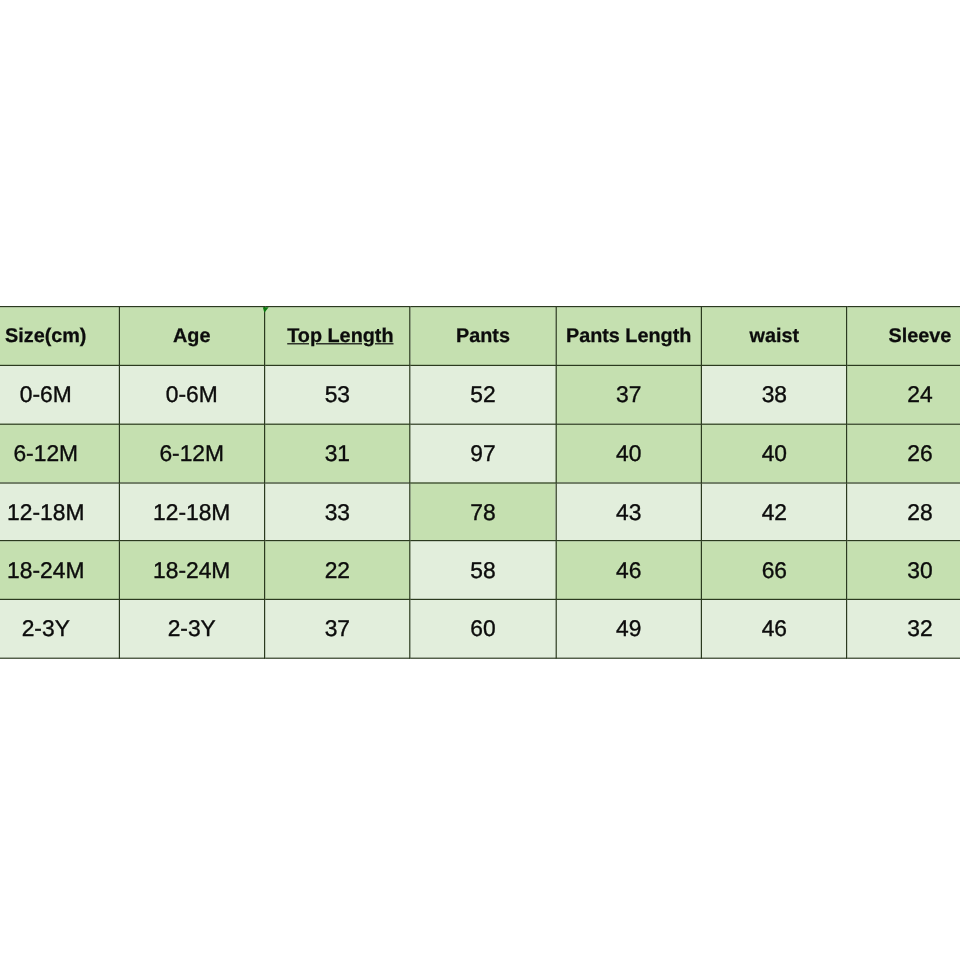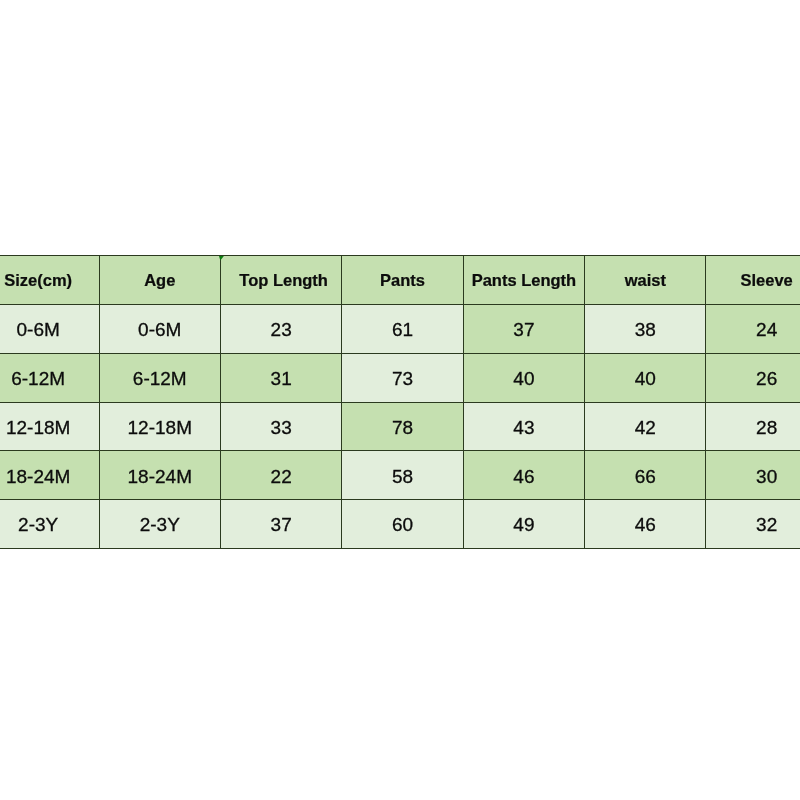--- a/index.html
+++ b/index.html
@@ -59,21 +59,21 @@
     background: #c5e0b0;
   }
   table.size-chart tbody td {
     height: 48.75px;
     font-size: 19px;
     font-weight: normal;
     padding-top: 3px;
     -webkit-text-stroke: 0.3px #0c0c0c;
   }
   
-  table.size-chart thead th.nudge-right { text-indent: 5px; }
+  table.size-chart thead th.nudge-right { text-indent: 5px; text-decoration: underline; }
 
   .bg-light { background: #e2eedc; }
   .bg-mid  { background: #c5e0b0; }
 
   
   .col-marker {
     position: absolute;
     left: 219.2px;
     top: 255.7px;
     width: 4.9px;
@@ -107,31 +107,31 @@
           <th>Pants Length</th>
           <th>waist</th>
           <th>Sleeve</th>
         </tr>
       </thead>
 
       <tbody>
         <tr>
           <td class="bg-light">0-6M</td>
           <td class="bg-light">0-6M</td>
-          <td class="bg-light">23</td>
-          <td class="bg-light">61</td>
+          <td class="bg-light">53</td>
+          <td class="bg-light">52</td>
           <td class="bg-mid">37</td>
           <td class="bg-light">38</td>
           <td class="bg-mid">24</td>
         </tr>
         <tr>
           <td class="bg-mid">6-12M</td>
           <td class="bg-mid">6-12M</td>
           <td class="bg-mid">31</td>
-          <td class="bg-light">73</td>
+          <td class="bg-light">97</td>
           <td class="bg-mid">40</td>
           <td class="bg-mid">40</td>
           <td class="bg-mid">26</td>
         </tr>
         <tr>
           <td class="bg-light">12-18M</td>
           <td class="bg-light">12-18M</td>
           <td class="bg-light">33</td>
           <td class="bg-mid">78</td>
           <td class="bg-light">43</td>

